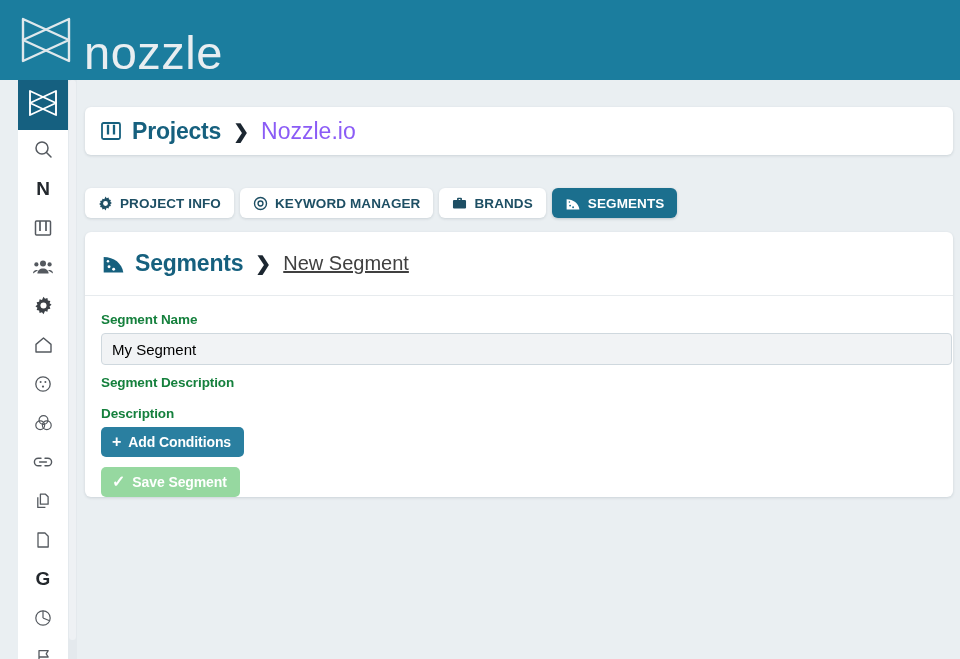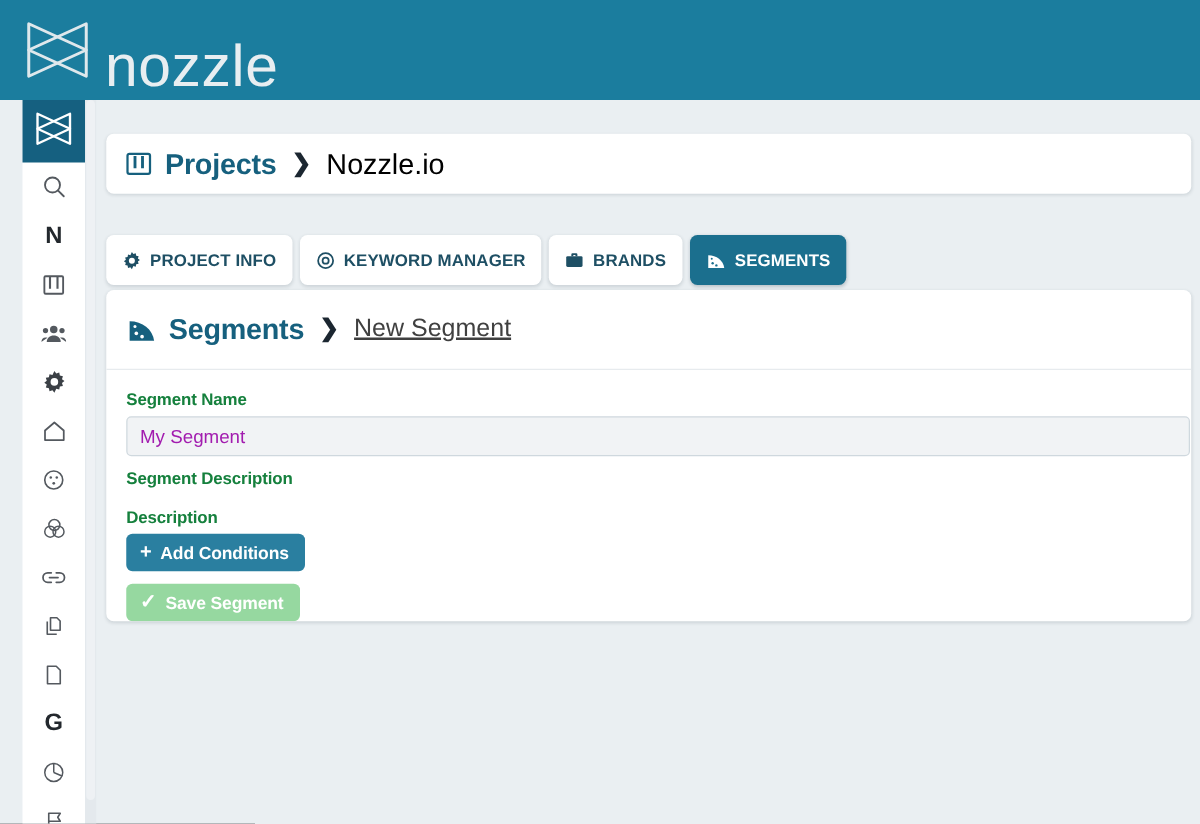--- a/index.html
+++ b/index.html
@@ -134,34 +134,34 @@
   }
   .crumb-sep {
     font-size: 19px;
     font-weight: bold;
     color: #1b2630;
     margin: 0 12px;
     line-height: 1;
   }
   .crumb-current {
     font-size: 23px;
-    color: #000000;
+    color: #8b5cf6;
     font-weight: 400;
   }
 
   
   .tabs {
     position: absolute;
     left: 8px; top: 108px;
     display: flex;
     align-items: center;
     gap: 6px;
   }
   .tab {
-    height: 40px;
+    height: 30px;
     display: flex;
     align-items: center;
     gap: 7px;
     padding: 0 13px;
     background: #ffffff;
     border-radius: 6px;
     box-shadow: 0 1px 3px rgba(18,40,58,0.14);
     color: #1e4f64;
     font-size: 13.5px;
     font-weight: bold;
@@ -215,21 +215,21 @@
     letter-spacing: -0.1px;
   }
   .text-input {
     width: 851px;
     height: 32px;
     background: #f1f3f5;
     border: 1px solid #cfd8de;
     border-radius: 4px;
     padding: 0 10px;
     font-size: 15px;
-    color: #a21caf;
+    color: #000000;
     font-family: "Liberation Sans", sans-serif;
     display: flex;
     align-items: center;
   }
   .field-gap { height: 10px; }
   .text-area {
     width: 851px;
     height: 88px;
     background: #f1f3f5;
     border: 1px solid #cfd8de;

